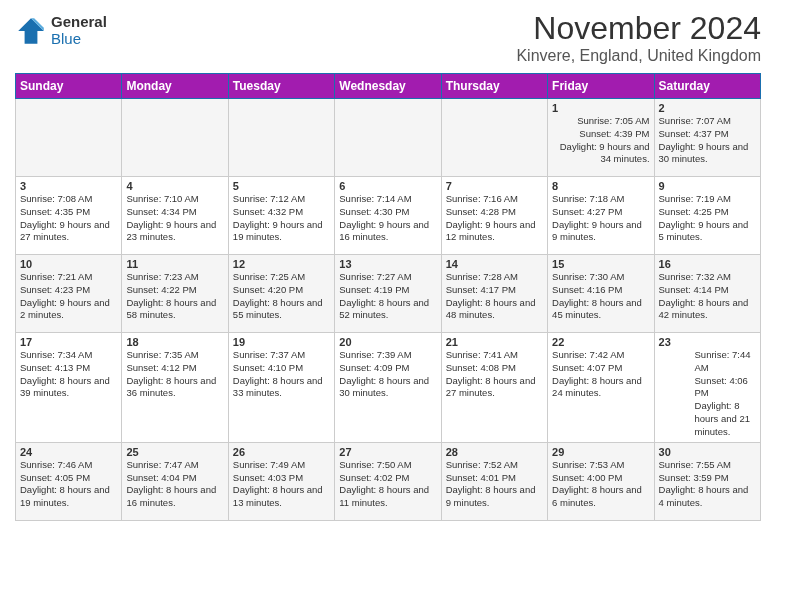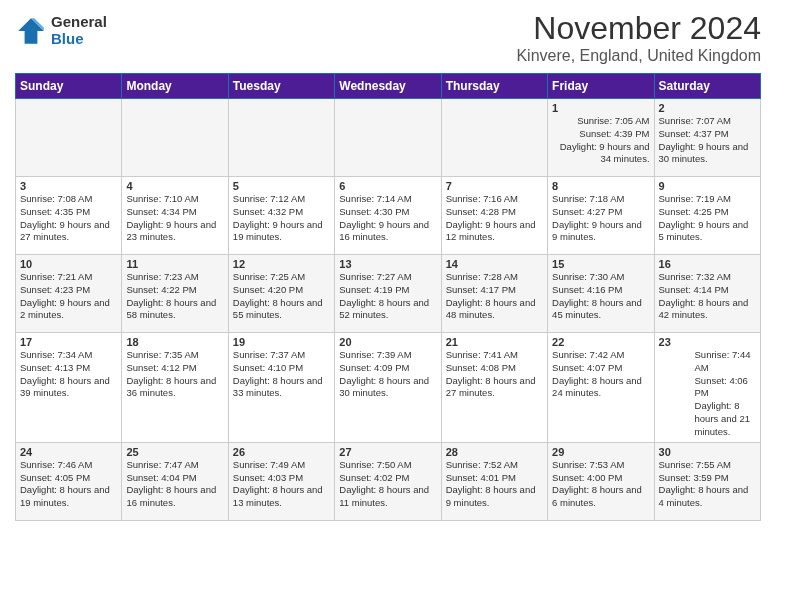--- a/index.html
+++ b/index.html
@@ -30,21 +30,21 @@
       flex-direction: column;
       line-height: 1.1;
     }
     .logo-general {
       font-size: 15px;
       font-weight: bold;
       color: #333;
     }
     .logo-blue {
       font-size: 15px;
-      font-weight: bold;
+      font-weight: normal;
       color: #1a6faf;
     }
     .logo-icon {
       width: 32px;
       height: 32px;
       margin-right: 4px;
     }
     .title-area {
       text-align: right;
     }
@@ -56,21 +56,21 @@
     .location-title {
       font-size: 16px;
       color: #555;
     }
     table {
       width: 100%;
       border-collapse: collapse;
       table-layout: fixed;
     }
     thead tr th {
-      background-color: #4c1d95;
+      background-color: #a21caf;
       color: #fff;
       font-size: 12px;
       padding: 5px 4px;
       text-align: left;
       border: 1px solid #1a6faf;
     }
     tbody tr td {
       vertical-align: top;
       border: 1px solid #ccc;
       padding: 3px 4px;

